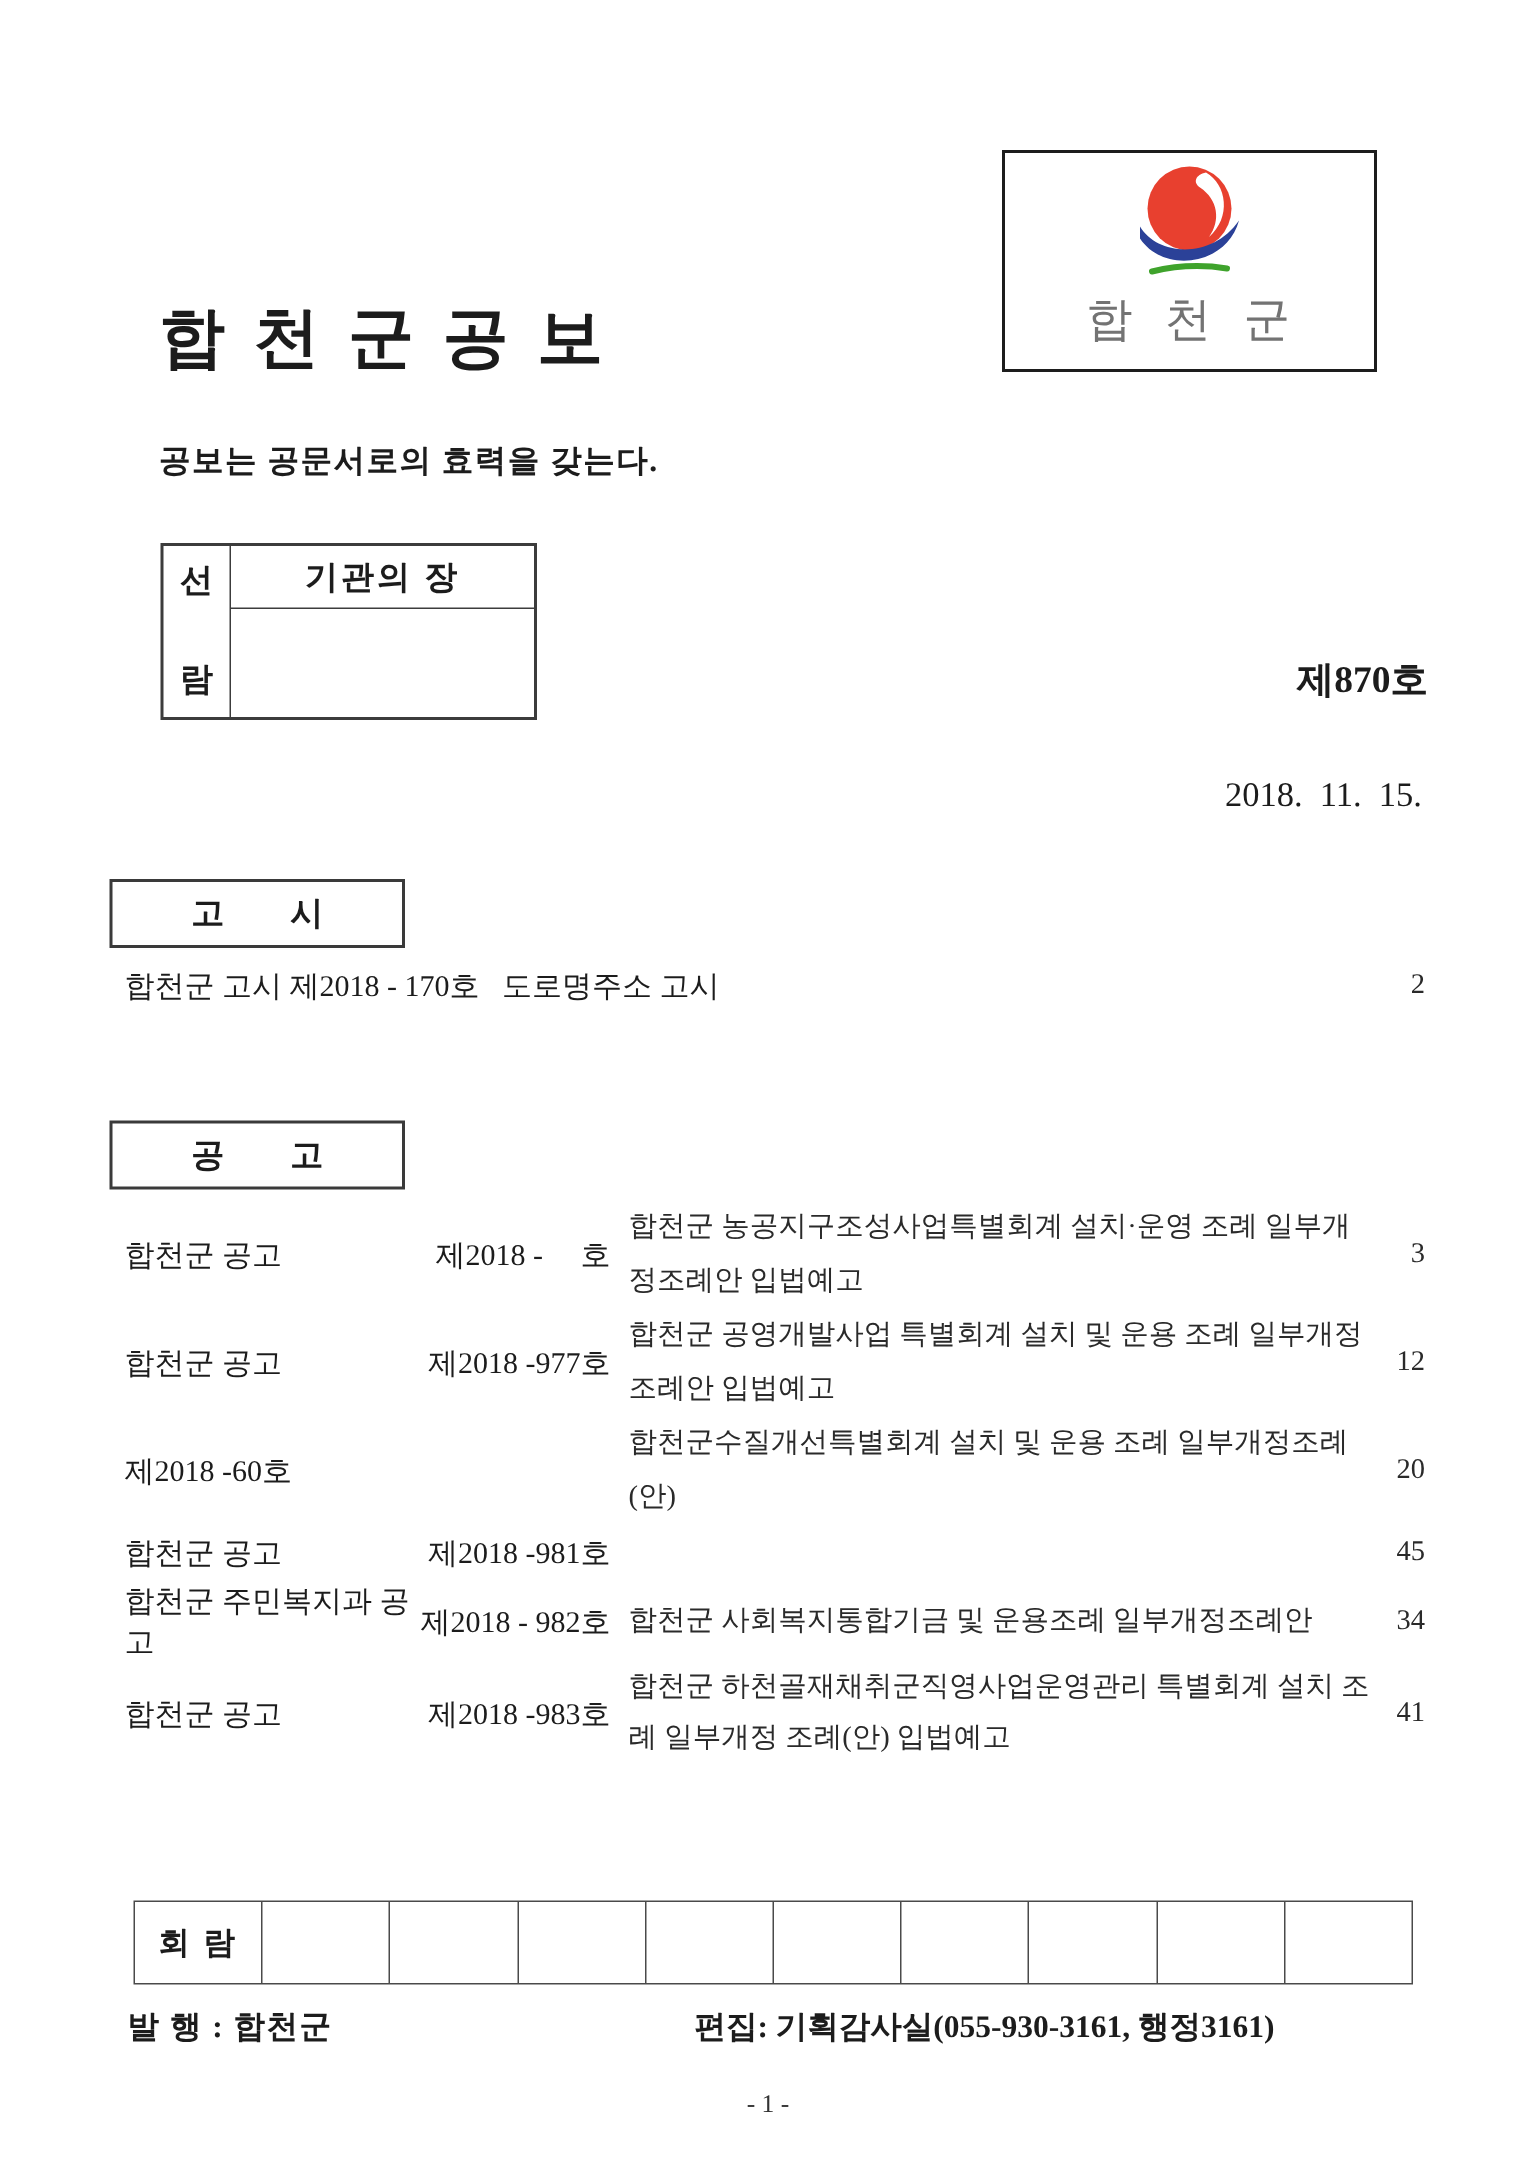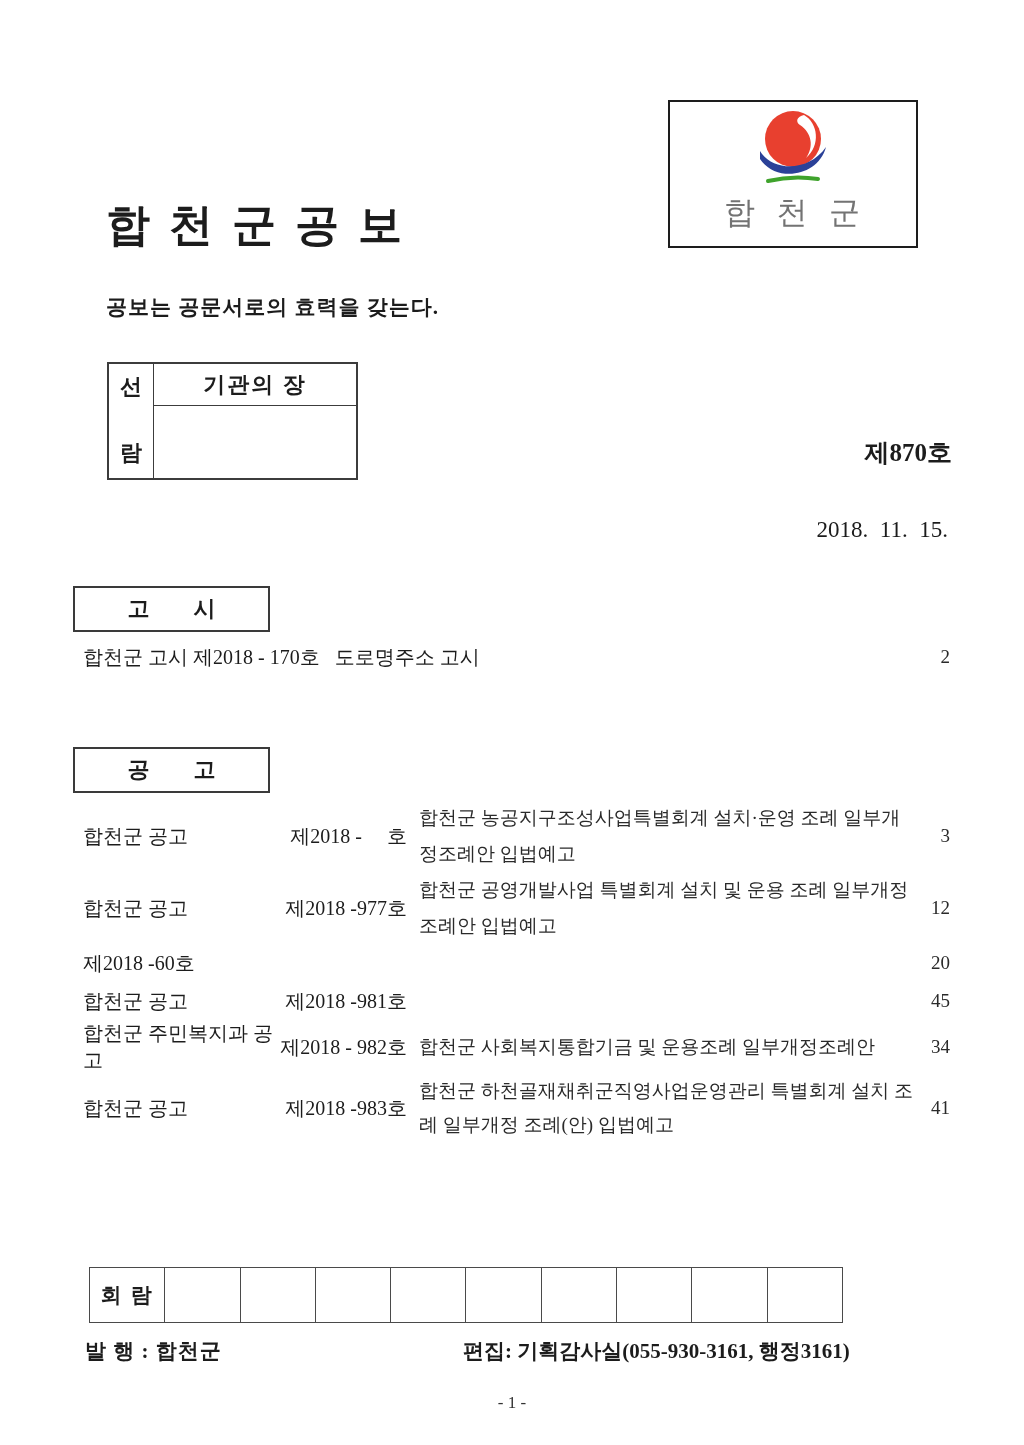--- a/index.html
+++ b/index.html
@@ -90,21 +90,21 @@
     color: #2a2a2a;
   }
   .toc-page {
     flex: none; margin-left: auto; min-width: 36px;
     text-align: right; font-size: 19px;
     align-self: center; color: #2a2a2a;
   }
 
   
   .circ-table {
-    left: 89px; top: 1267px; width: 754px; height: 56px;
+    left: 89px; top: 1267px; width: 853px; height: 56px;
     display: flex;
     border: 1.5px solid #4a4a4a;
     background: #fff;
   }
   .circ-cell { flex: 1; border-right: 1px solid #4a4a4a; }
   .circ-cell:last-child { border-right: none; }
   .circ-label {
     display: flex; align-items: center; justify-content: center;
     font-size: 21px; font-weight: 600; letter-spacing: 2px;
   }
@@ -172,20 +172,21 @@
       <span class="pre">제2018 -977호</span>
     </div>
     <div class="toc-title">합천군 공영개발사업 특별회계 설치 및 운용 조례 일부개정 조례안 입법예고</div>
     <div class="toc-page">12</div>
   </div>
 
   <div class="toc-row">
     <div class="toc-left">
       <span class="pre">제2018 -60호</span>
     </div>
+    <div class="toc-title">합천군수질개선특별회계 설치 및 운용 조례 일부개정조례(안)</div>
     <div class="toc-page">20</div>
   </div>
 
   <div class="toc-row">
     <div class="toc-left">
       <span>합천군 공고</span>
       <span class="pre">제2018 -981호</span>
     </div>
     <div class="toc-page">45</div>
   </div>

